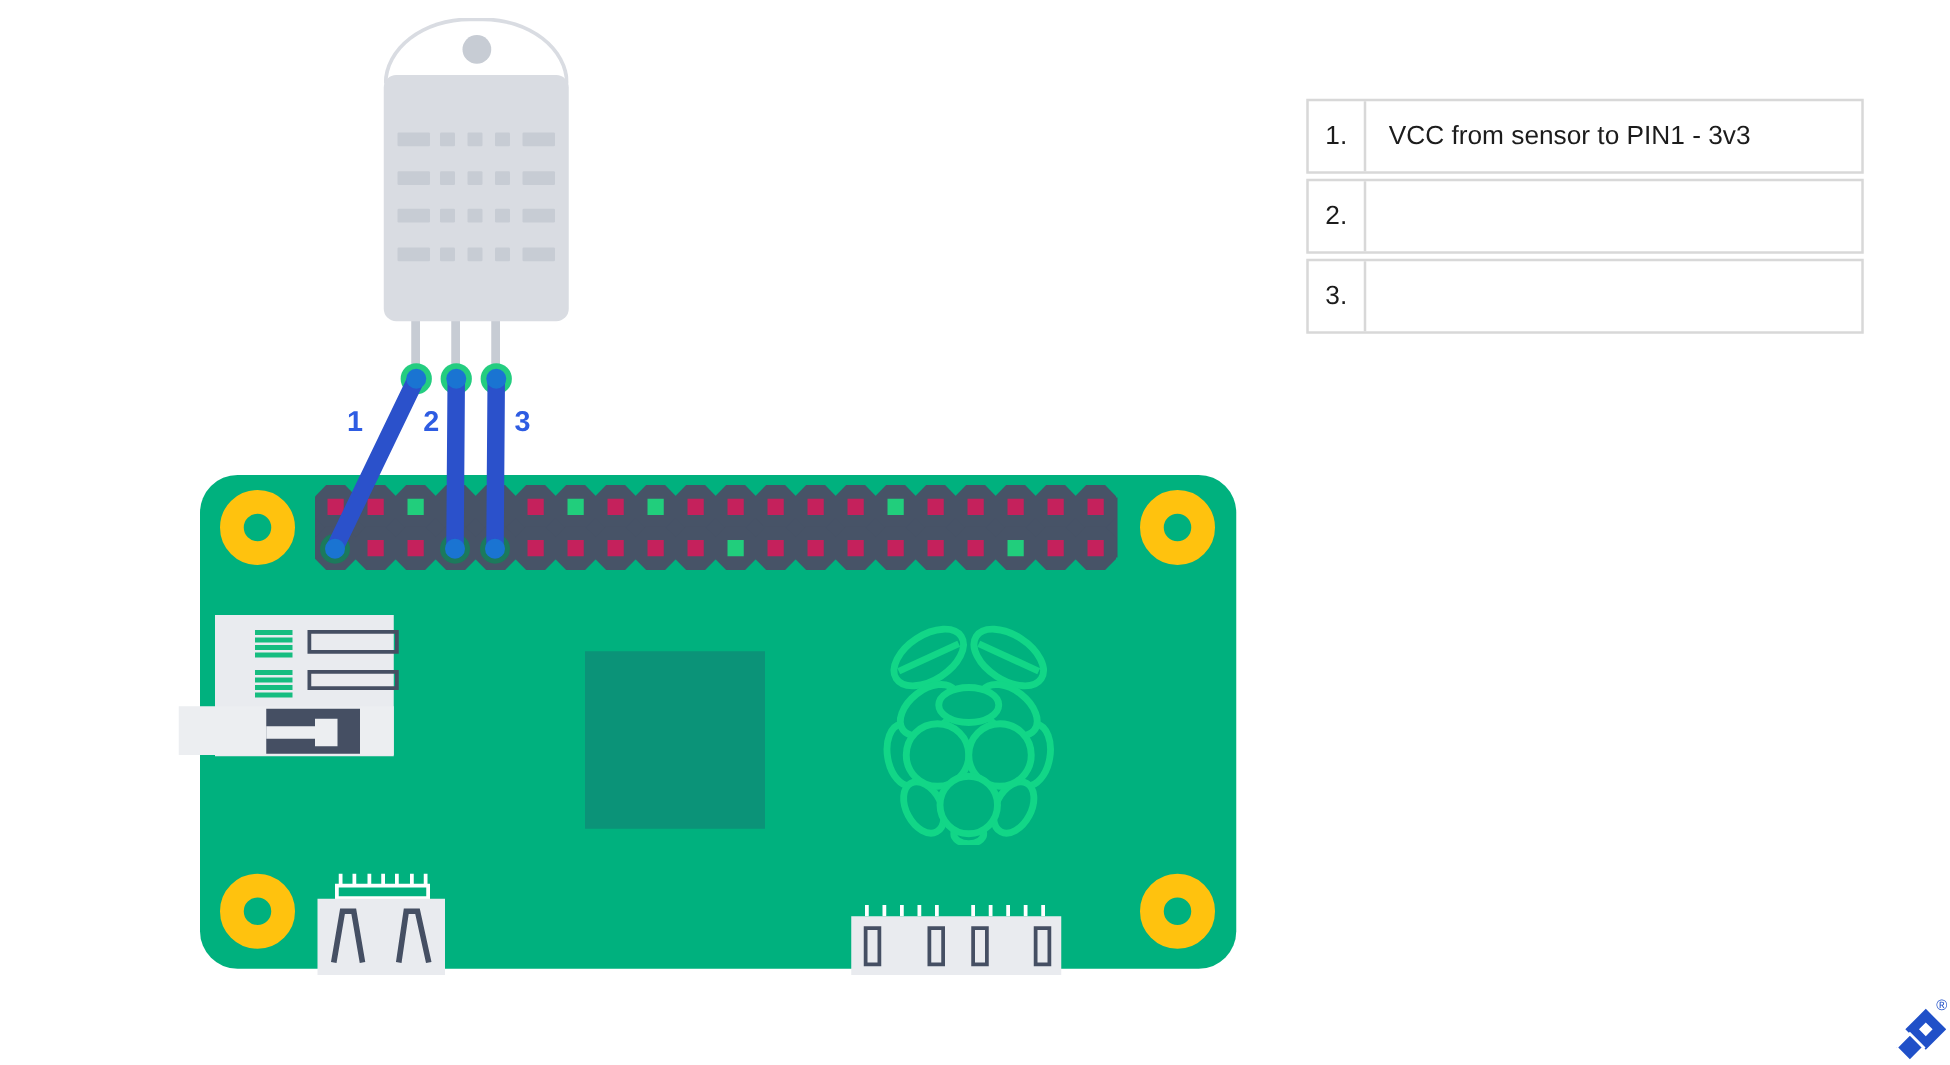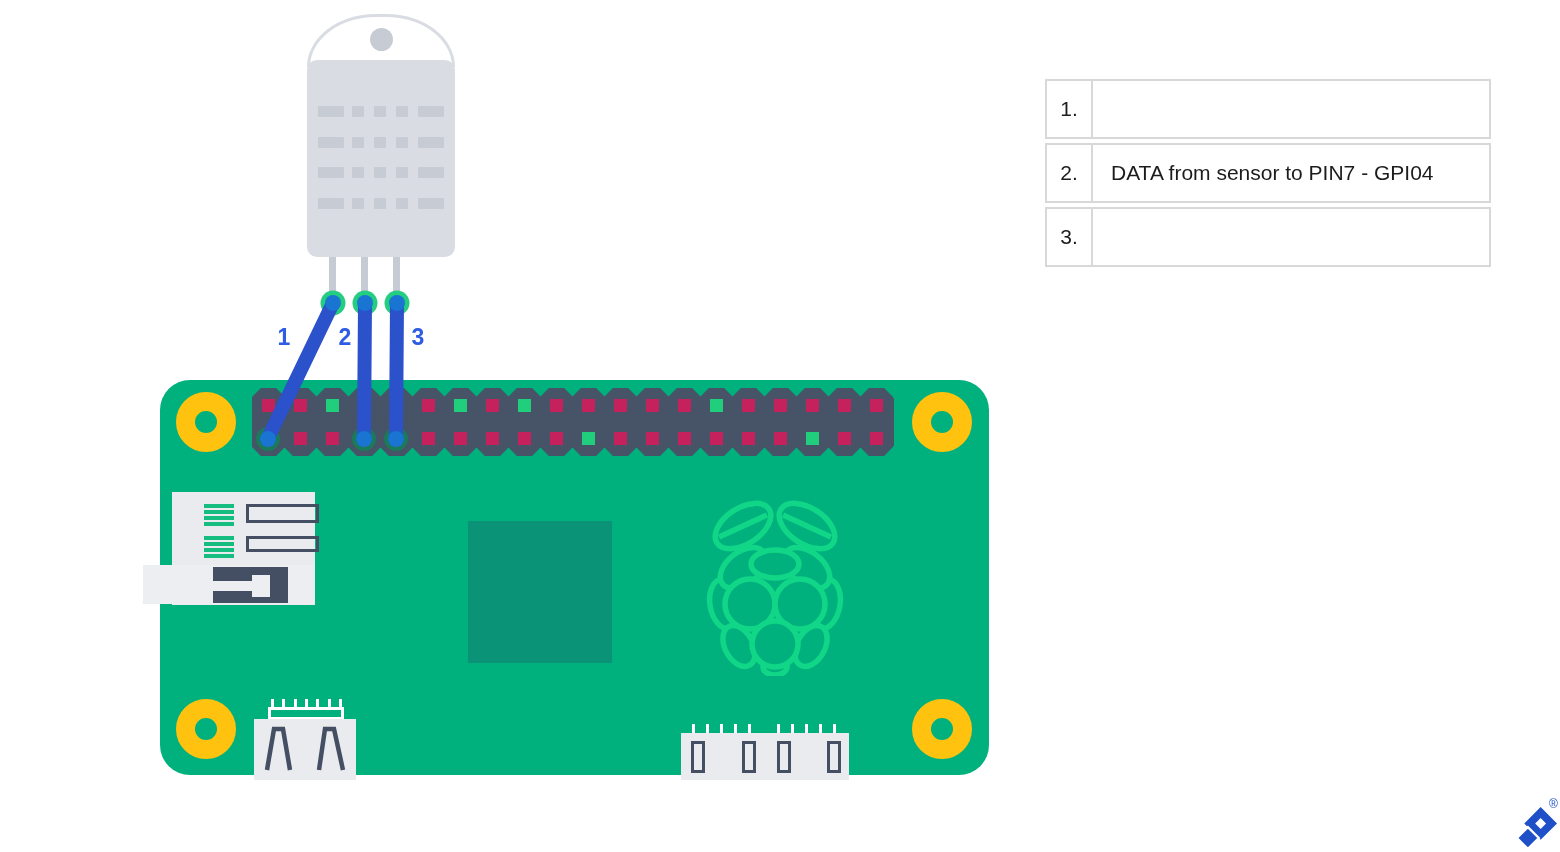--- a/index.html
+++ b/index.html
@@ -329,24 +329,24 @@
   <circle cx="365" cy="303" r="8" fill="#1a74d2"></circle>
   <circle cx="397" cy="303" r="8" fill="#1a74d2"></circle>
   <circle cx="268" cy="439" r="8" fill="#1a74d2"></circle>
   <circle cx="364" cy="439" r="8" fill="#1a74d2"></circle>
   <circle cx="396" cy="439" r="8" fill="#1a74d2"></circle>
 </svg>
 
 <div class="abs conn-table">
   <div class="conn-row">
     <div class="conn-num">1.</div>
+    <div class="conn-desc">VCC from sensor to PIN1 - 3v3</div>
   </div>
   <div class="conn-row">
     <div class="conn-num">2.</div>
-    <div class="conn-desc">DATA from sensor to PIN7 - GPI04</div>
   </div>
   <div class="conn-row">
     <div class="conn-num">3.</div>
   </div>
 </div>
 
 <svg class="abs toptal" width="40" height="44" viewBox="0 0 44 46">
   <path d="M26 0 L44 18 L26 36 L8 18 Z M26 12 L32 18 L26 24 L20 18 Z" fill="#2050c8" fill-rule="evenodd"></path>
   <path d="M12 22 L24 34 L12 46 L0 34 Z" fill="#2050c8" stroke="#ffffff" stroke-width="2.5"></path>
 </svg>

